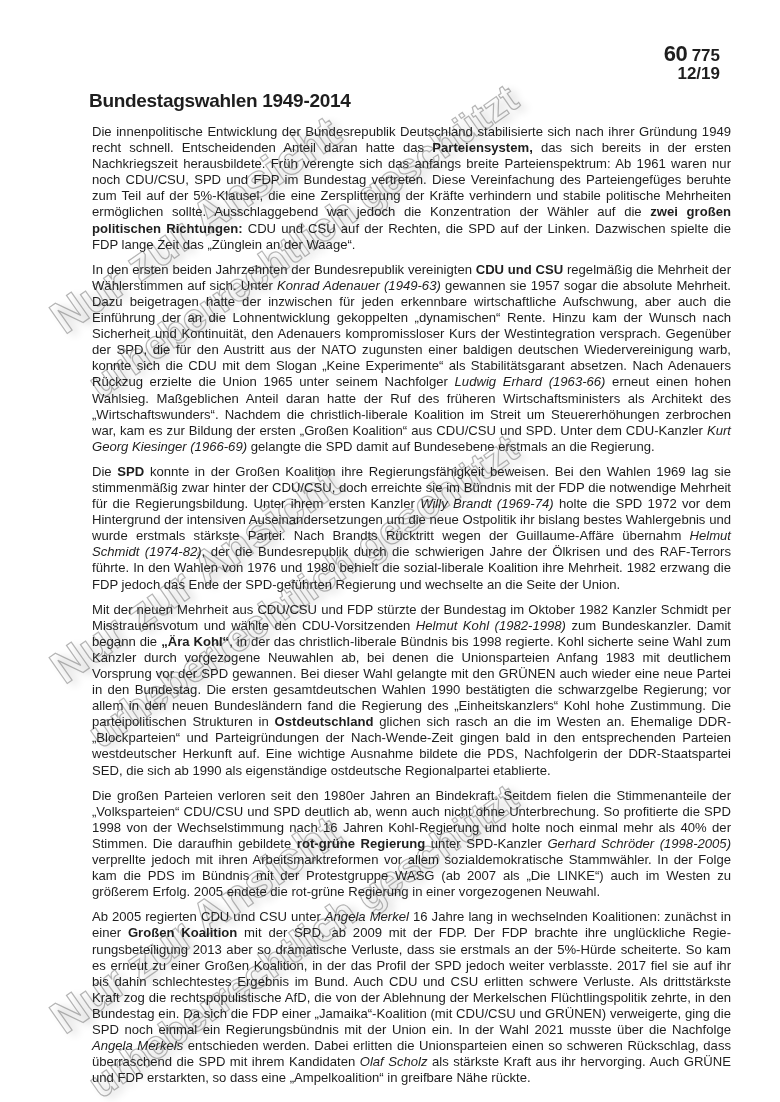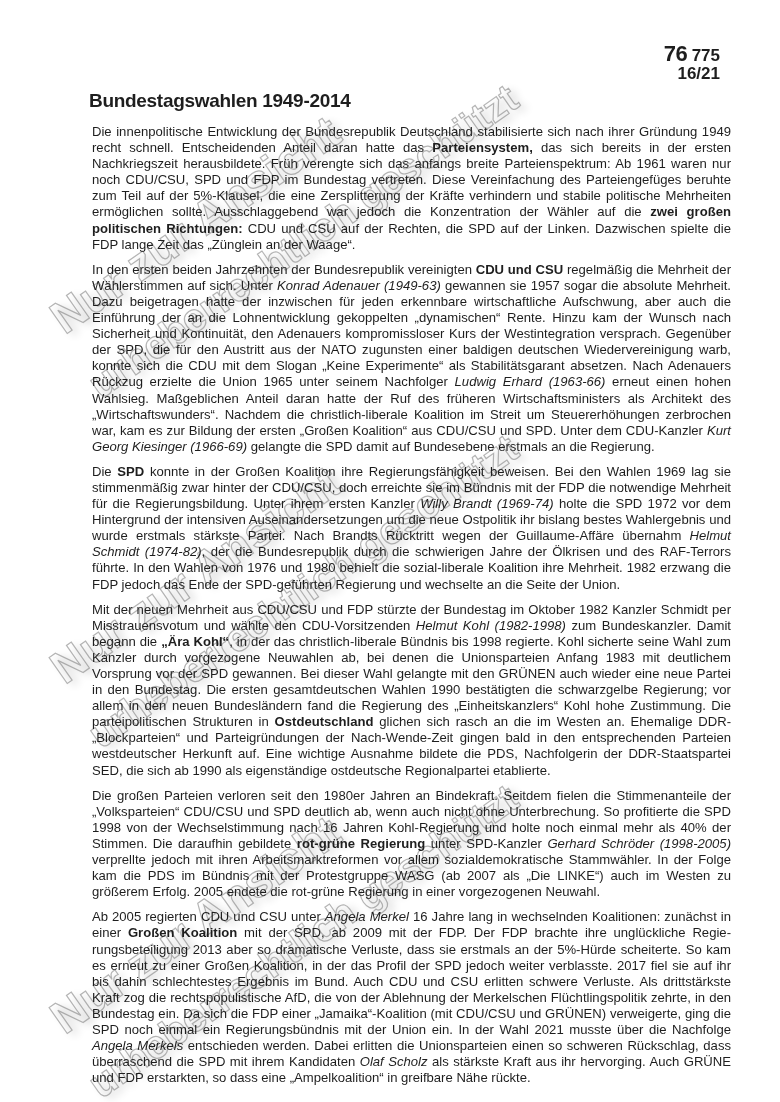--- a/index.html
+++ b/index.html
@@ -19,23 +19,23 @@
 <body>
 
 <div class="watermark" style="left:40px; top:300px; font-size:46px; transform:rotate(-35deg);">Nur zur Ansicht</div>
 <div class="watermark" style="left:80px; top:370px; font-size:40px; transform:rotate(-35deg);">urheberrechtlich geschützt</div>
 <div class="watermark" style="left:40px; top:650px; font-size:46px; transform:rotate(-35deg);">Nur zur Ansicht</div>
 <div class="watermark" style="left:80px; top:720px; font-size:40px; transform:rotate(-35deg);">urheberrechtlich geschützt</div>
 <div class="watermark" style="left:40px; top:1000px; font-size:46px; transform:rotate(-35deg);">Nur zur Ansicht</div>
 <div class="watermark" style="left:80px; top:1070px; font-size:40px; transform:rotate(-35deg);">urheberrechtlich geschützt</div>
 
 <div class="page-code">
-  <span class="num-big">76</span>
+  <span class="num-big">60</span>
   <span class="num-small">775</span>
-  <span class="date">16/21</span>
+  <span class="date">12/19</span>
 </div>
 
 <h1 class="title">Bundestagswahlen 1949-2014</h1>
 
 <div class="content" id="article-body">
     <p><span>Die innenpolitische Entwicklung der Bundesrepublik Deutschland stabilisierte sich nach ihrer Gründung 1949 recht schnell. Entscheidenden Anteil daran hatte das </span><b>Parteiensystem,</b><span> das sich bereits in der ersten Nachkriegszeit herausbildete. Früh verengte sich das anfangs breite Parteienspektrum: Ab 1961 waren nur noch CDU/CSU, SPD und FDP im Bundestag vertreten. Diese Vereinfachung des Parteiengefüges beruhte zum Teil auf der 5%-Klausel, die eine Zersplitterung der Kräfte verhindern und stabile politische Mehrheiten ermöglichen sollte. Ausschlaggebend war jedoch die Konzentration der Wähler auf die </span><b>zwei großen politischen Richtungen:</b><span> CDU und CSU auf der Rechten, die SPD auf der Linken. Dazwischen spielte die FDP lange Zeit das „Zünglein an der Waage“.</span></p>
     <p><span>In den ersten beiden Jahrzehnten der Bundesrepublik vereinigten </span><b>CDU und CSU</b><span> regelmäßig die Mehrheit der Wählerstimmen auf sich. Unter </span><i>Konrad Adenauer (1949-63)</i><span> gewannen sie 1957 sogar die absolute Mehrheit. Dazu beigetragen hatte der inzwischen für jeden erkennbare wirtschaftliche Aufschwung, aber auch die Einführung der an die Lohnentwicklung gekoppelten „dynamischen“ Rente. Hinzu kam der Wunsch nach Sicherheit und Kontinuität, den Adenauers kompromissloser Kurs der Westintegration ver­sprach. Gegenüber der SPD, die für den Austritt aus der NATO zugunsten einer baldigen deutschen Wie­dervereinigung warb, konnte sich die CDU mit dem Slogan „Keine Experimente“ als Stabilitätsgarant ab­setzen. Nach Adenauers Rückzug erzielte die Union 1965 unter seinem Nachfolger </span><i>Ludwig Erhard (1963-66)</i><span> erneut einen hohen Wahlsieg. Maßgeblichen Anteil daran hatte der Ruf des früheren Wirt­schaftsministers als Architekt des „Wirtschaftswunders“. Nachdem die christlich-liberale Koalition im Streit um Steuererhöhungen zerbrochen war, kam es zur Bildung der ersten „Großen Koalition“ aus CDU/CSU und SPD. Unter dem CDU-Kanzler </span><i>Kurt Georg Kiesinger (1966-69)</i><span> gelangte die SPD damit auf Bundes­ebene erstmals an die Regierung.</span></p>
     <p><span>Die </span><b>SPD</b><span> konnte in der Großen Koalition ihre Regierungsfähigkeit beweisen. Bei den Wahlen 1969 lag sie stimmenmäßig zwar hinter der CDU/CSU, doch erreichte sie im Bündnis mit der FDP die notwendige Mehrheit für die Regierungsbildung. Unter ihrem ersten Kanzler </span><i>Willy Brandt (1969-74)</i><span> holte die SPD 1972 vor dem Hintergrund der intensiven Auseinandersetzungen um die neue Ostpolitik ihr bislang bestes Wahl­ergebnis und wurde erstmals stärkste Partei. Nach Brandts Rücktritt wegen der Guillaume-Affäre über­nahm </span><i>Helmut Schmidt (1974-82)</i><span>, der die Bundesrepublik durch die schwierigen Jahre der Ölkrisen und des RAF-Terrors führte. In den Wahlen von 1976 und 1980 behielt die sozial-liberale Koalition ihre Mehrheit. 1982 erzwang die FDP jedoch das Ende der SPD-geführten Regierung und wechselte an die Seite der Union.</span></p>
     <p><span>Mit der neuen Mehrheit aus CDU/CSU und FDP stürzte der Bundestag im Oktober 1982 Kanzler Schmidt per Misstrauensvotum und wählte den CDU-Vorsitzenden </span><i>Helmut Kohl (1982-1998)</i><span> zum Bundeskanzler. Damit begann die </span><b>„Ära Kohl“</b><span>, in der das christlich-liberale Bündnis bis 1998 regierte. Kohl sicherte seine Wahl zum Kanzler durch vorgezogene Neuwahlen ab, bei denen die Unionsparteien Anfang 1983 mit deutlichem Vorsprung vor der SPD gewannen. Bei dieser Wahl gelangte mit den GRÜNEN auch wieder eine neue Partei in den Bundestag. Die ersten gesamtdeutschen Wahlen 1990 bestätigten die schwarz­gelbe Regierung; vor allem in den neuen Bundesländern fand die Regierung des „Einheitskanzlers“ Kohl hohe Zustimmung. Die parteipolitischen Strukturen in </span><b>Ostdeutschland</b><span> glichen sich rasch an die im Wes­ten an. Ehemalige DDR-„Blockparteien“ und Parteigründungen der Nach-Wende-Zeit gingen bald in den entsprechenden Parteien westdeutscher Herkunft auf. Eine wichtige Ausnahme bildete die PDS, Nachfol­gerin der DDR-Staatspartei SED, die sich ab 1990 als eigenständige ostdeutsche Regionalpartei etablierte.</span></p>
     <p><span>Die großen Parteien verloren seit den 1980er Jahren an Bindekraft. Seitdem fielen die Stimmenanteile der „Volksparteien“ CDU/CSU und SPD deutlich ab, wenn auch nicht ohne Unterbrechung. So profitierte die SPD 1998 von der Wechselstimmung nach 16 Jahren Kohl-Regierung und holte noch einmal mehr als 40% der Stimmen. Die daraufhin gebildete </span><b>rot-grüne Regierung</b><span> unter SPD-Kanzler </span><i>Gerhard Schröder (1998-2005)</i><span> verprellte jedoch mit ihren Arbeitsmarktreformen vor allem sozialdemokratische Stammwäh­ler. In der Folge kam die PDS im Bündnis mit der Protestgruppe WASG (ab 2007 als „Die LINKE“) auch im Westen zu größerem Erfolg. 2005 endete die rot-grüne Regierung in einer vorgezogenen Neuwahl.</span></p>

